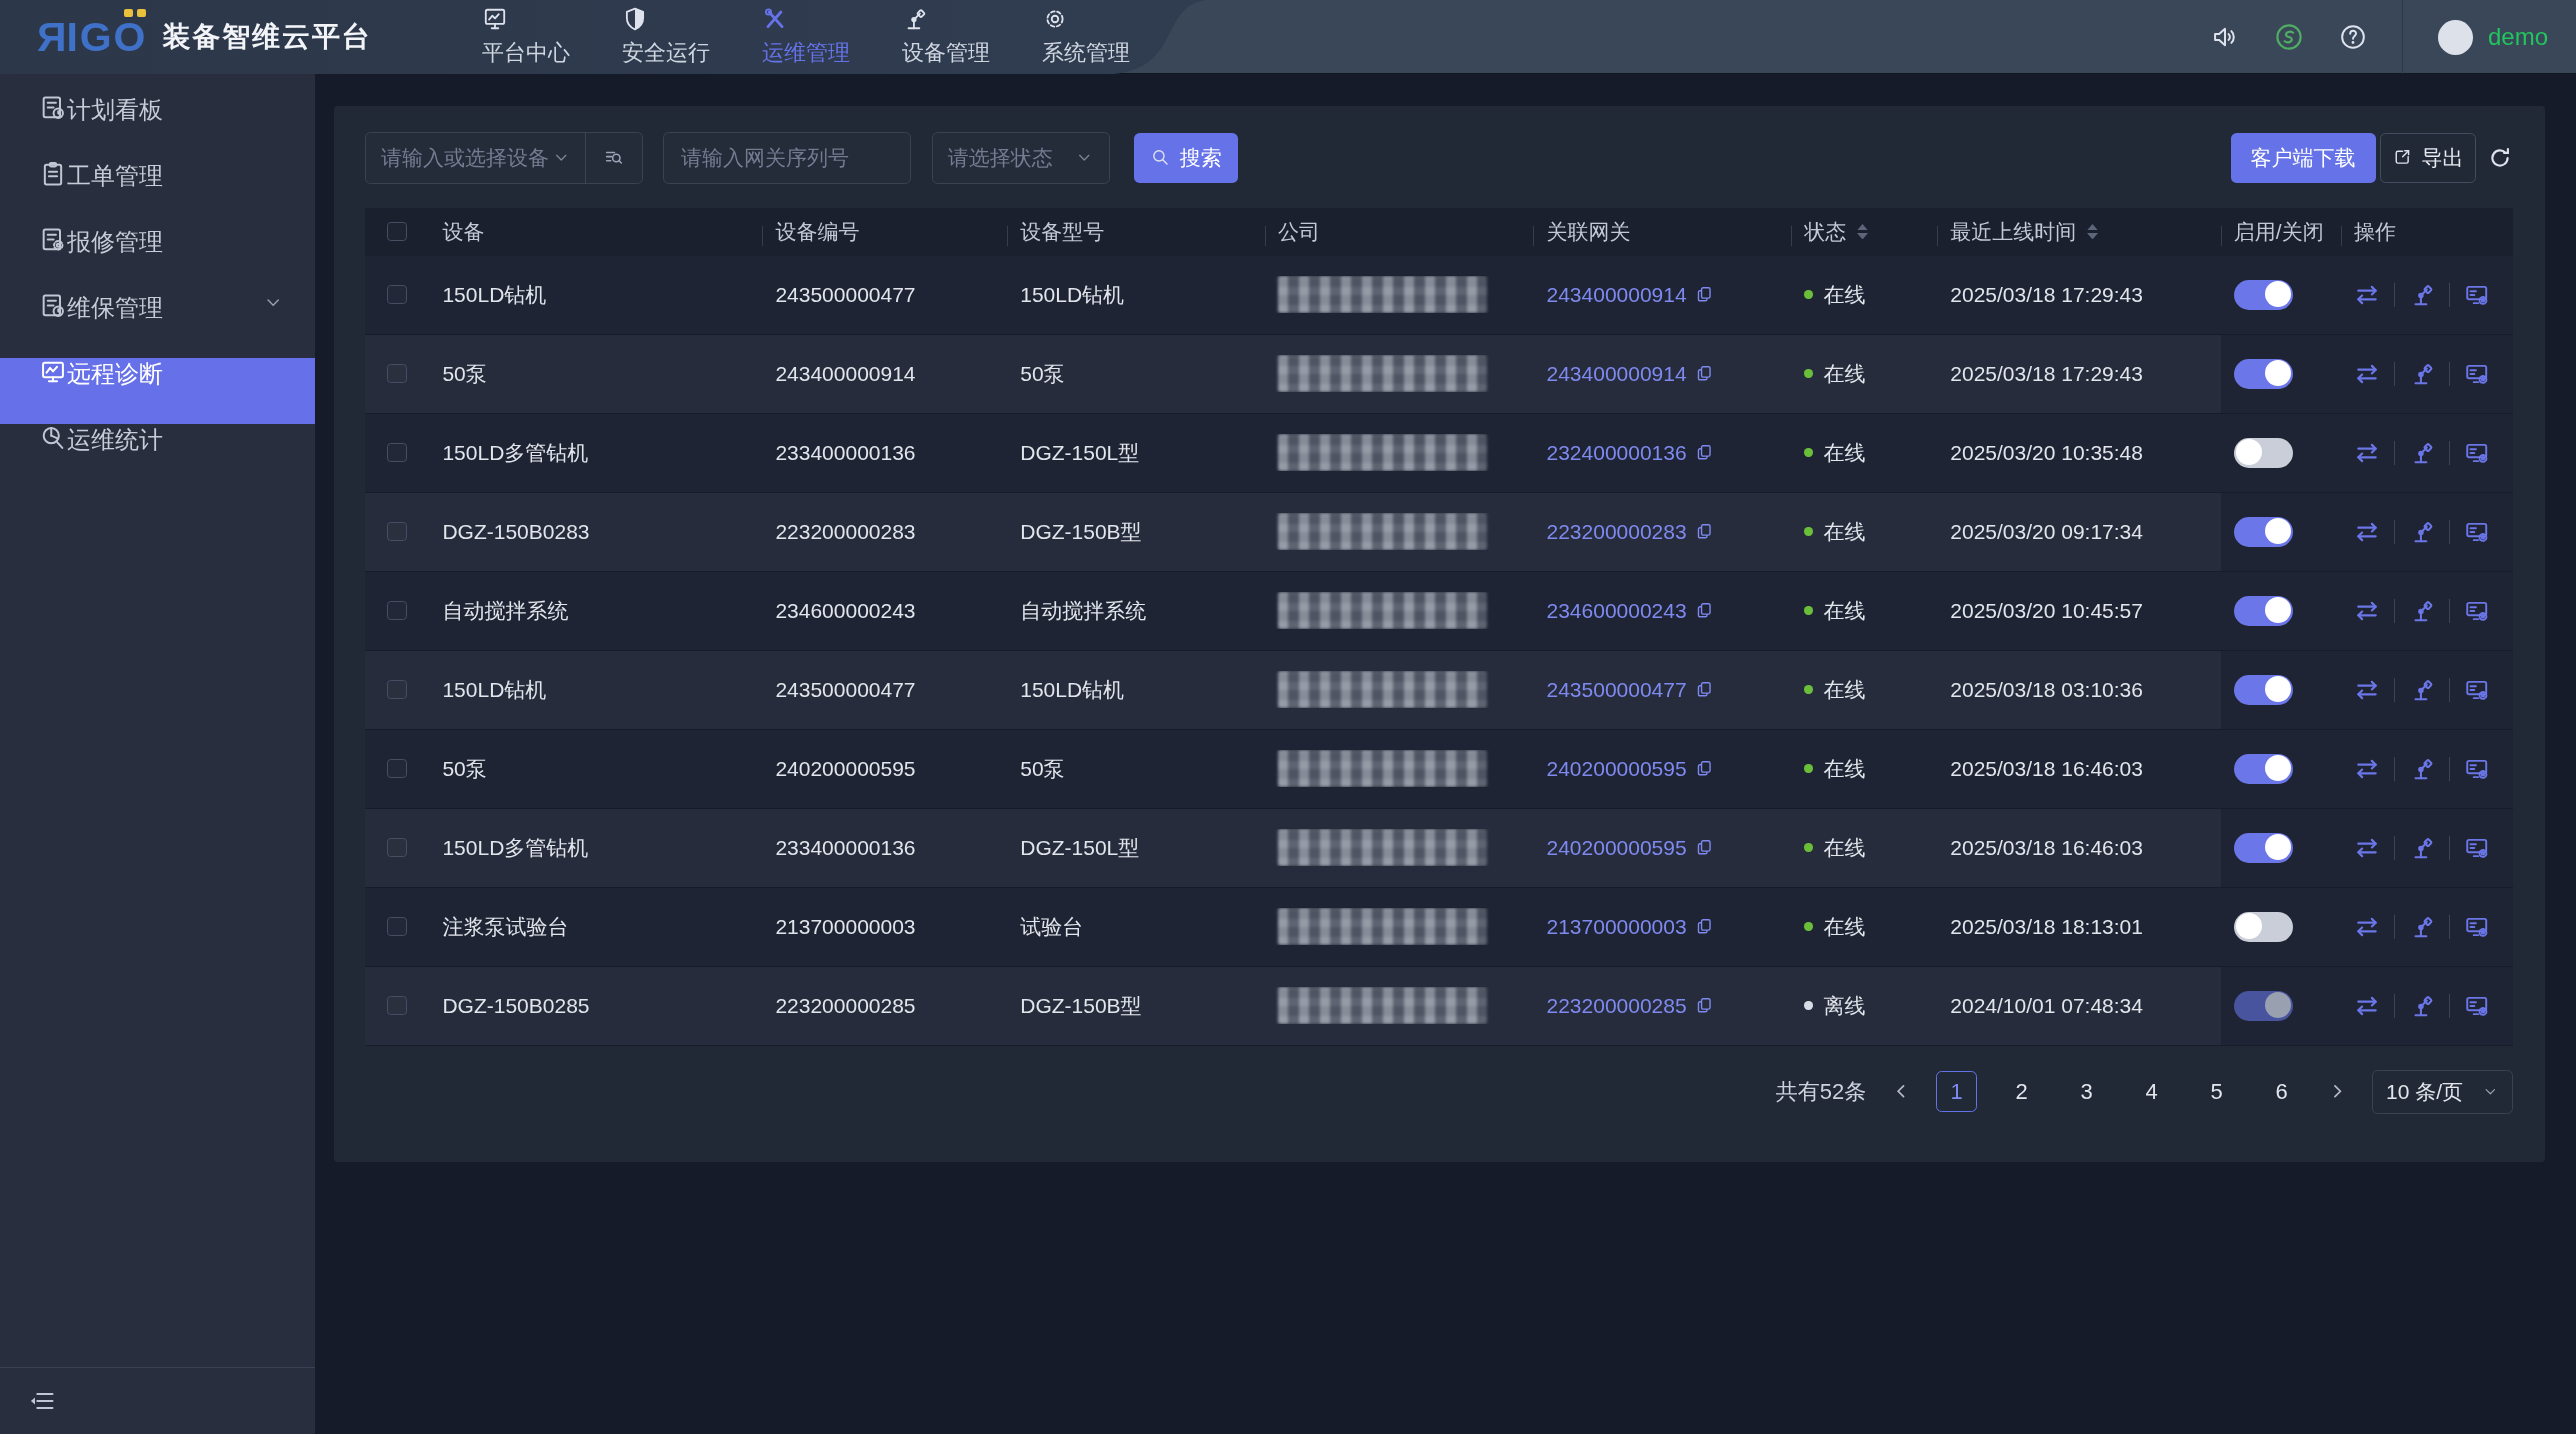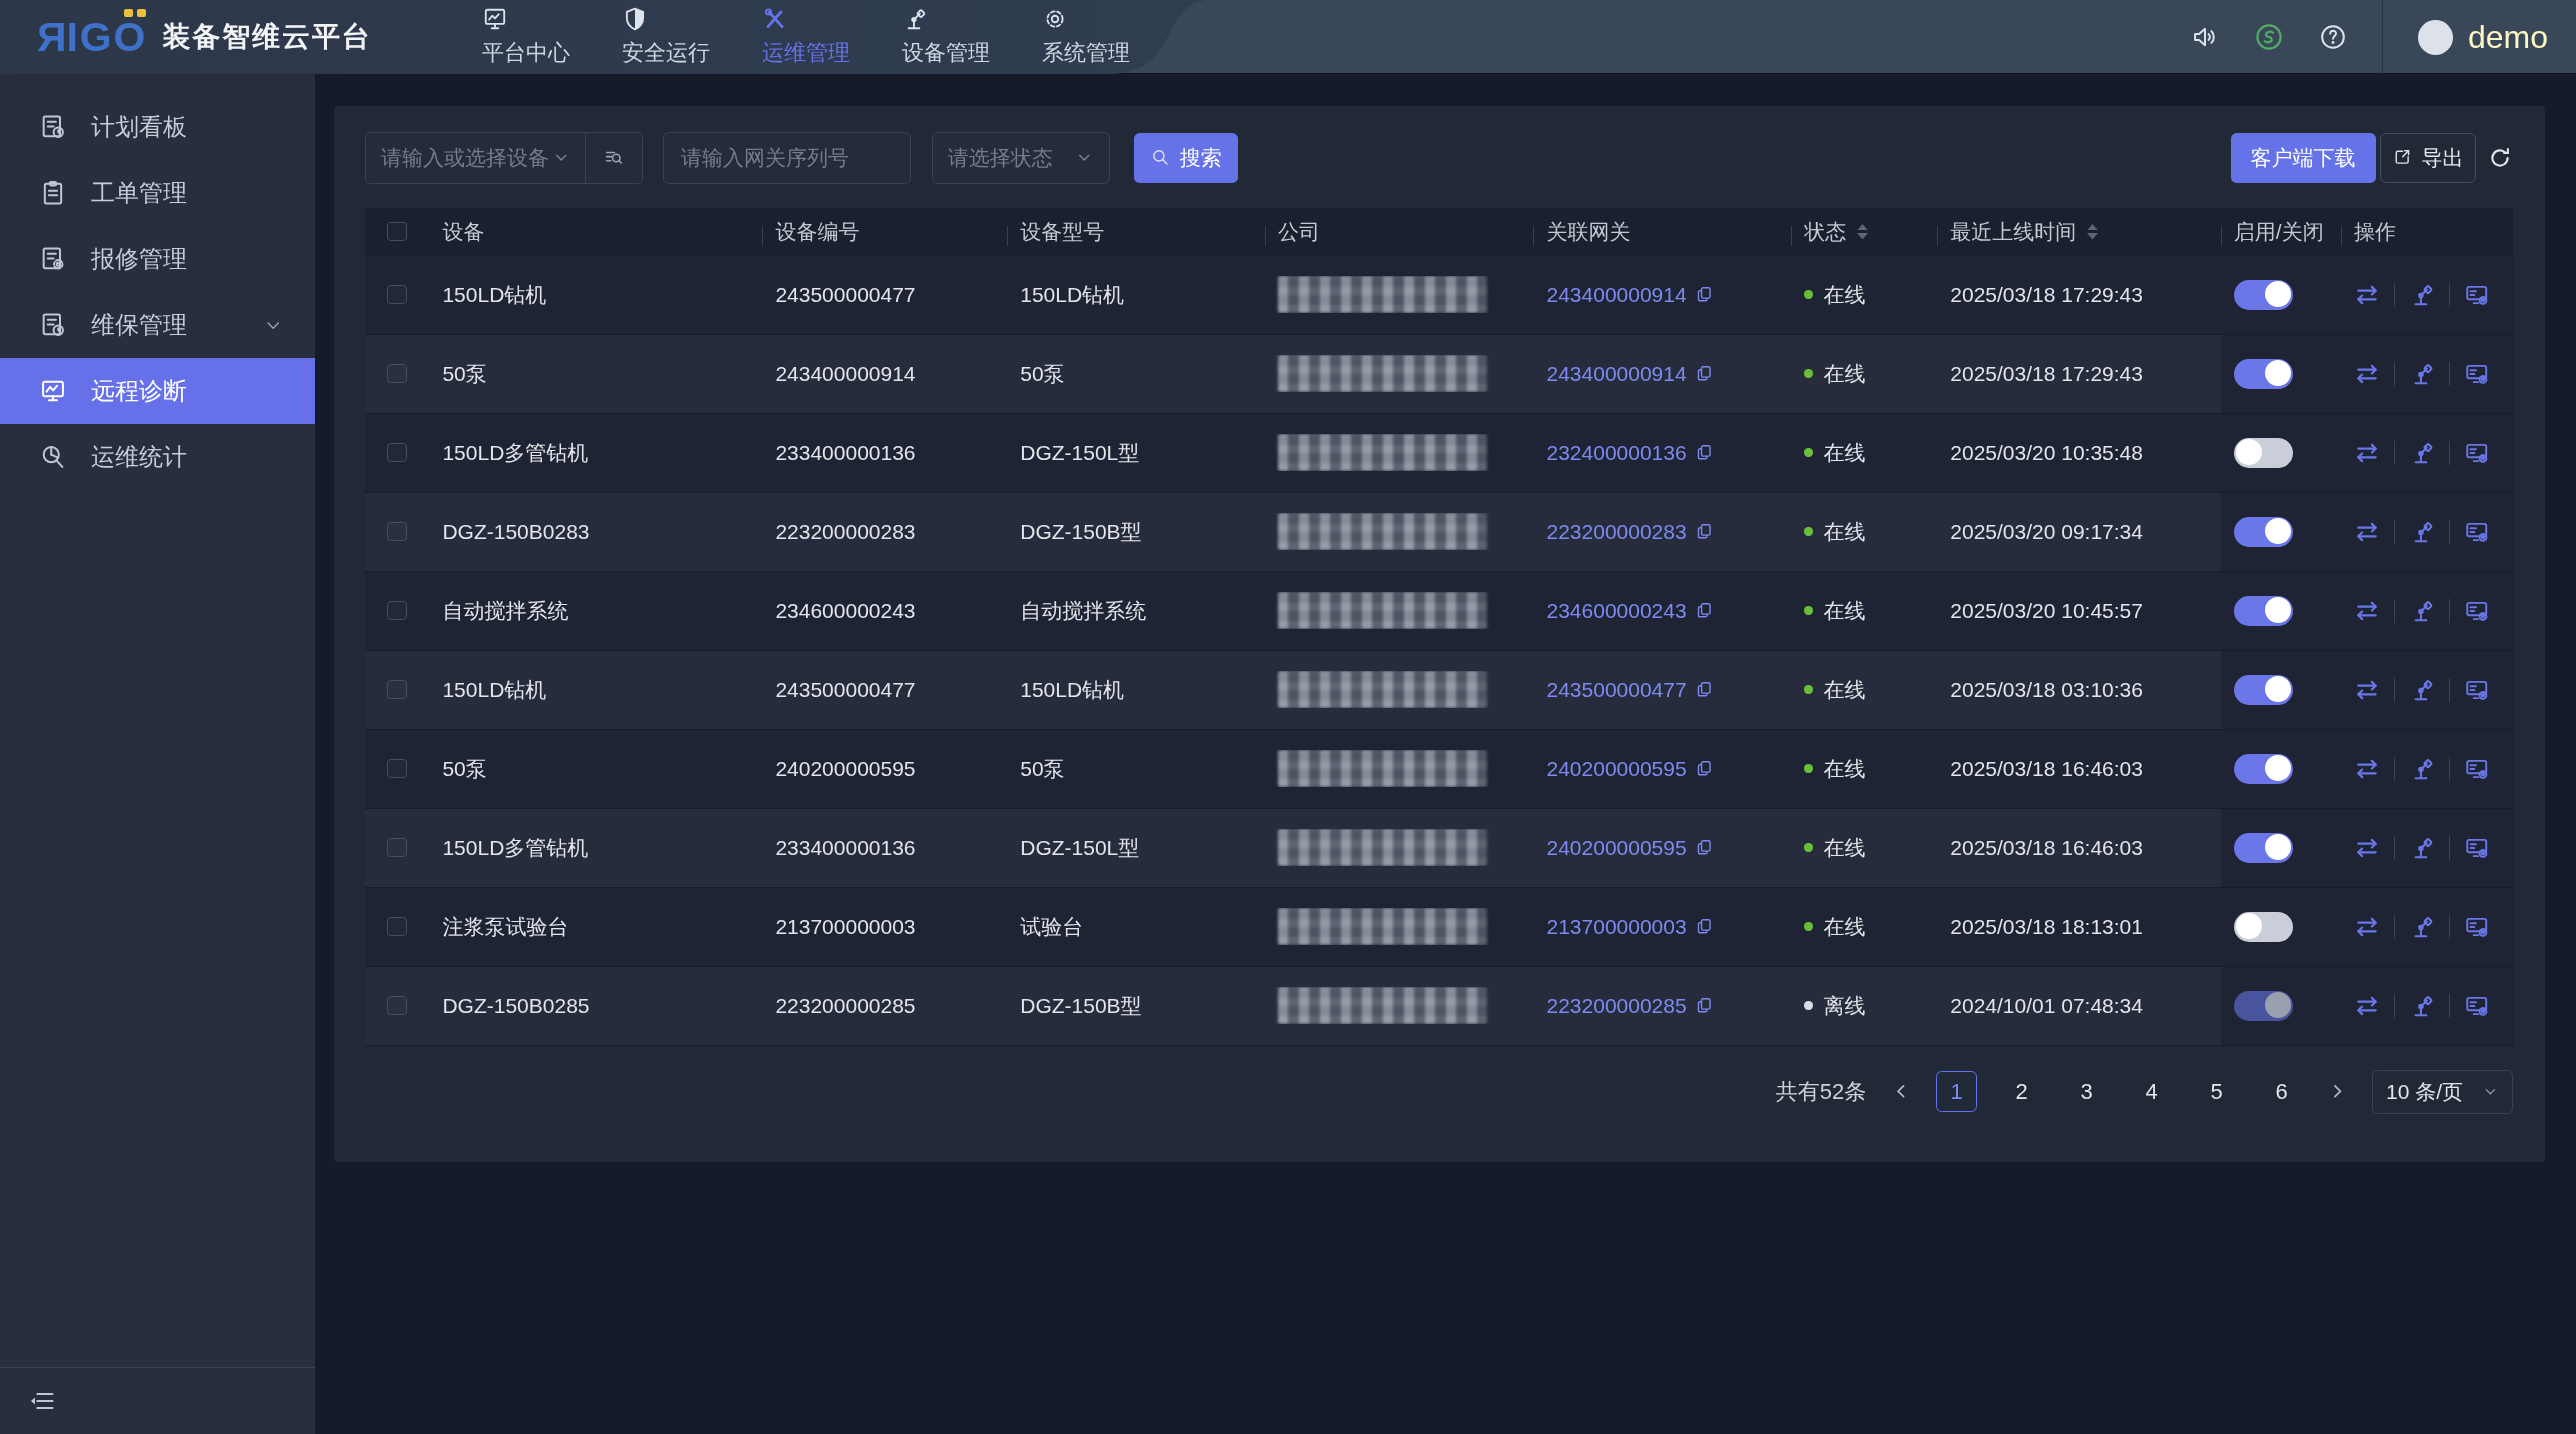--- a/index.html
+++ b/index.html
@@ -28,26 +28,26 @@
   .top-nav{position:absolute;left:482px;top:0;height:74px;display:flex;gap:52px;}
   .nav-item{display:flex;flex-direction:column;align-items:flex-start;justify-content:center;gap:5.6px;cursor:pointer;color:#cfd6e0;}
   .nav-item .lbl{font-size:22px;}
   .nav-item.active{color:var(--accent);}
   .nav-item.active .ic{stroke:var(--accent);}
   .tb-right{position:absolute;right:28px;top:0;height:74px;display:flex;align-items:center;gap:35px;}
   .tb-icon{cursor:pointer;display:flex;align-items:center;}
   .tb-sep{width:0.9px;height:74px;background:#2b3646;}
   .userbox{display:flex;align-items:center;gap:15px;cursor:pointer;}
   .avatar{width:35px;height:35px;border-radius:50%;background:#dde2ea;}
-  .username{font-size:32px;color:#fef9c3;}
+  .username{font-size:24px;color:#22c55e;}
 
   
   .sidebar{position:absolute;left:0;top:74px;width:315px;height:1360px;background:var(--sidebar);z-index:4;}
   .side-list{padding-top:20.4px;}
-  .side-item{height:66px;display:flex;align-items:center;gap:24px;padding-left:39px;color:#c6ccd8;font-size:24px;cursor:pointer;position:relative;}
+  .side-item{height:66px;display:flex;align-items:flex-start;padding-left:39px;color:#c6ccd8;font-size:24px;cursor:pointer;position:relative;}
   .side-item .ic{stroke:#c0c7d4;}
   .side-item.active{background:#6670e9;color:#ffffff;}
   .side-item.active .ic{stroke:#ffffff;}
   .side-chevron{position:absolute;right:31.5px;}
   .side-foot{position:absolute;bottom:0;left:0;width:100%;height:67px;border-top:0.9px solid #3a4152;display:flex;align-items:center;padding-left:28px;}
 
   
   .main{position:absolute;left:315px;top:74px;width:2261px;height:1360px;background:var(--page);}
   .panel{position:absolute;left:18.5px;top:31.5px;width:2211px;height:1056px;background:var(--panel);border-radius:3.7px;padding:26px 31.5px;}
 

